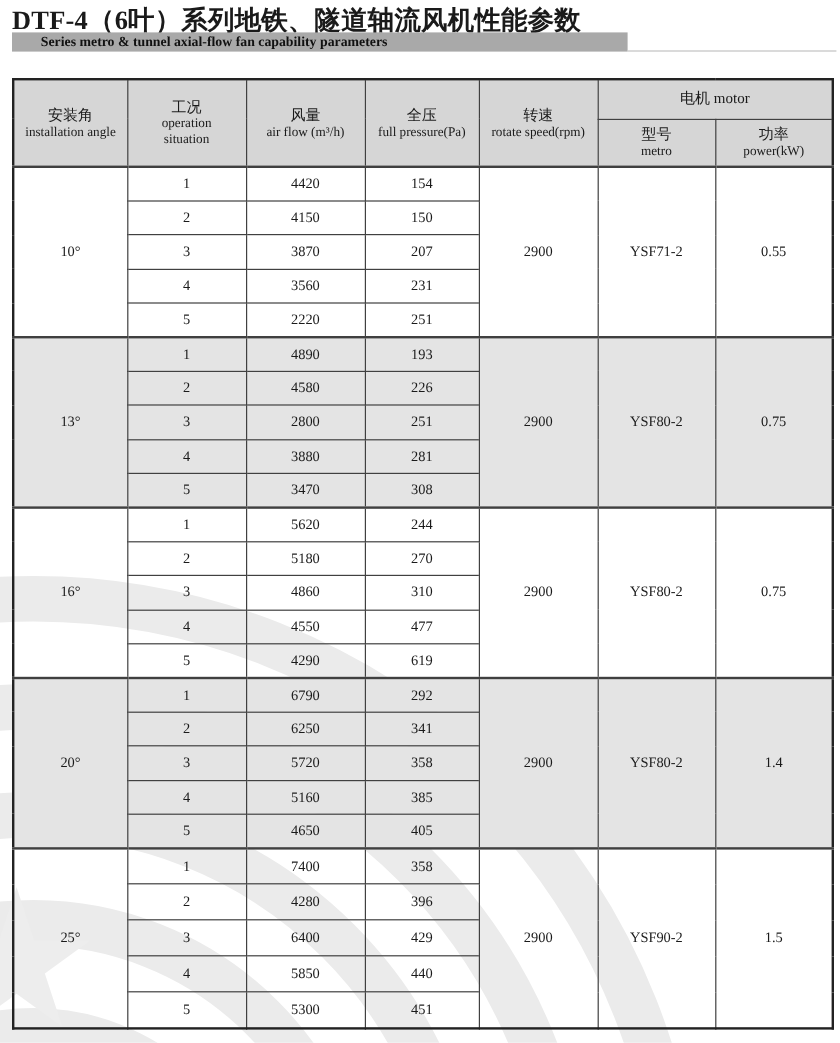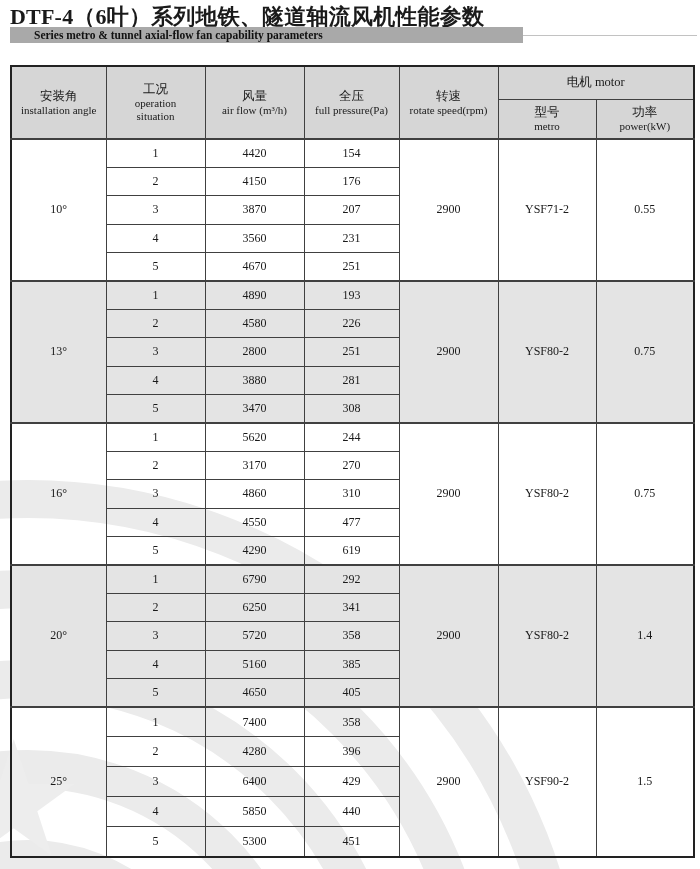--- a/index.html
+++ b/index.html
@@ -18,21 +18,21 @@
   .wm-ring.r4{width:500px;height:500px;left:-260px;top:750px;}
   .wm-ring.r5{width:320px;height:320px;left:-170px;top:840px;}
   .wm-star{position:absolute; left:-58px; top:720px; font-size:160px; line-height:160px;
            color:#ededed; font-family:"DejaVu Sans",sans-serif;}
   
   .content{position:relative; z-index:1;}
   .doc-title{
     position:absolute; left:10px; top:2px; width:680px;
     font-size:22px; font-weight:700; letter-spacing:0.2px; white-space:nowrap;
   }
-  .subtitle-row{position:absolute; left:10px; top:27px; width:687px; display:flex; align-items:center;}
+  .subtitle-row{position:absolute; left:10px; top:27px; width:687px; display:flex; align-items:flex-end;}
   .subtitle-bar{
     width:513px; height:16px; background:#a9a9a9;
     font-size:11.5px; font-weight:700; color:#111;
     line-height:16px; padding-left:24px; box-sizing:border-box; white-space:nowrap;
   }
   .subtitle-rule{flex:1; border-top:1px solid #c2c2c2; height:0; margin-top:0px;}
   
   table.params{
     position:absolute; left:10px; top:65px;
     border-collapse:collapse; table-layout:fixed; width:683px;
@@ -133,35 +133,35 @@
             <td>1</td>
             <td>4420</td>
             <td>154</td>
             <td rowspan="5">2900</td>
             <td rowspan="5">YSF71-2</td>
             <td rowspan="5">0.55</td>
           </tr>
           <tr>
             <td>2</td>
             <td>4150</td>
-            <td>176</td>
+            <td>150</td>
           </tr>
           <tr>
             <td>3</td>
             <td>3870</td>
             <td>207</td>
           </tr>
           <tr>
             <td>4</td>
             <td>3560</td>
             <td>231</td>
           </tr>
           <tr>
             <td>5</td>
-            <td>4670</td>
+            <td>2220</td>
             <td>251</td>
           </tr>
           <tr>
             <td rowspan="5">13°</td>
             <td>1</td>
             <td>4890</td>
             <td>193</td>
             <td rowspan="5">2900</td>
             <td rowspan="5">YSF80-2</td>
             <td rowspan="5">0.75</td>
@@ -190,21 +190,21 @@
             <td rowspan="5">16°</td>
             <td>1</td>
             <td>5620</td>
             <td>244</td>
             <td rowspan="5">2900</td>
             <td rowspan="5">YSF80-2</td>
             <td rowspan="5">0.75</td>
           </tr>
           <tr>
             <td>2</td>
-            <td>3170</td>
+            <td>5180</td>
             <td>270</td>
           </tr>
           <tr>
             <td>3</td>
             <td>4860</td>
             <td>310</td>
           </tr>
           <tr>
             <td>4</td>
             <td>4550</td>

